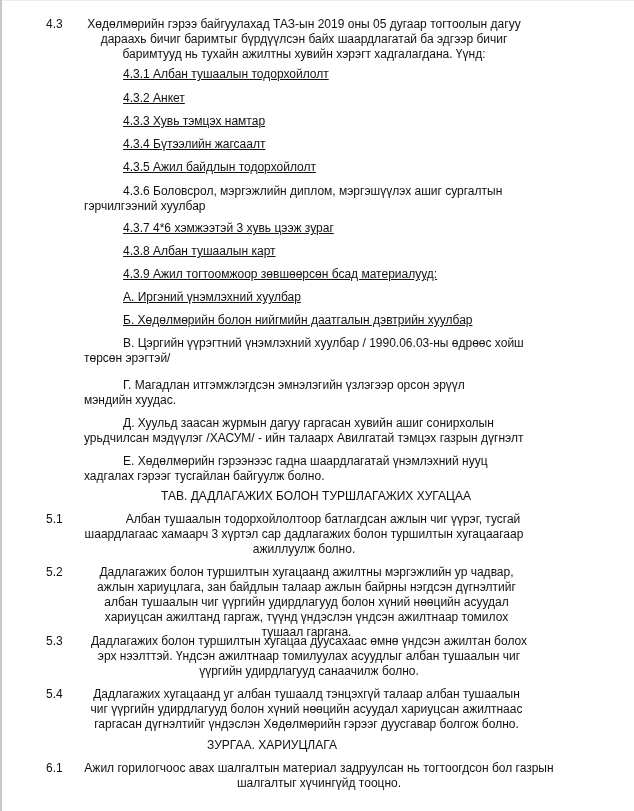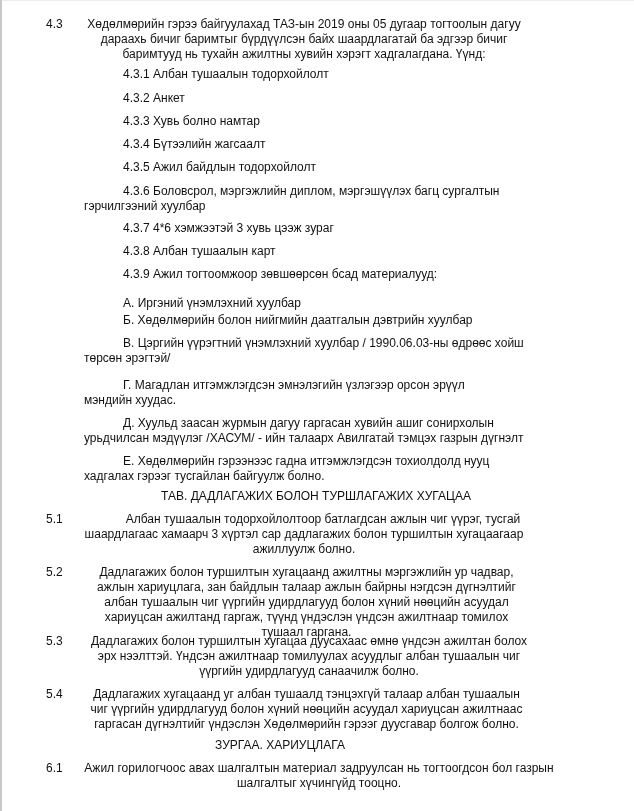--- a/index.html
+++ b/index.html
@@ -7,65 +7,65 @@
     width: 634px; height: 811px; overflow: hidden; position: relative;
     font-family: "Liberation Sans", sans-serif; font-size: 12px; color: #111111;
   }
   .page-edge-left { position: absolute; left: 0; top: 0; width: 2px; height: 811px; background: #c8c8c8; }
   .page-edge-top { position: absolute; left: 0; top: 0; width: 634px; height: 1px; background: #ececec; }
   .doc { position: absolute; left: 0; top: 0; width: 634px; }
   .clause { position: absolute; left: 0; width: 634px; line-height: 15px; }
   .clause .num { position: absolute; left: 46px; top: 0; text-align: right; }
   .clause .body { position: absolute; left: 84px; width: 480px; top: 0; text-align: center; }
   .clause .body .first-indent { display: inline-block; width: 38px; }
-  .sub { position: absolute; left: 123px; line-height: 15px; white-space: nowrap; }
+  .sub { position: absolute; left: 123px; line-height: 15px; white-space: nowrap; text-decoration: underline; }
   .wrap { position: absolute; left: 84px; width: 480px; line-height: 15px; }
   .wrap .indent { display: inline-block; width: 39px; }
   .heading { position: absolute; left: 0; width: 634px; text-align: center; line-height: 15px; }
 </style>
 </head>
 <body>
 
 <div class="page-edge-top"></div>
 <div class="page-edge-left"></div>
 
 <div class="doc">
 
   <div class="clause" style="top:17px">
     <span class="num">4.3</span>
     <div class="body" style="width:440px">Хөдөлмөрийн гэрээ байгуулахад ТАЗ-ын 2019 оны 05 дугаар тогтоолын дагуу дараахь бичиг баримтыг бүрдүүлсэн байх шаардлагатай ба эдгээр бичиг баримтууд нь тухайн ажилтны хувийн хэрэгт хадгалагдана. Үүнд:</div>
   </div>
 
   <div class="sub" style="top:67px">4.3.1 Албан тушаалын тодорхойлолт</div>
   <div class="sub" style="top:91px">4.3.2 Анкет</div>
-  <div class="sub" style="top:114px">4.3.3 Хувь болно намтар</div>
+  <div class="sub" style="top:114px">4.3.3 Хувь тэмцэх намтар</div>
   <div class="sub" style="top:137px">4.3.4 Бүтээлийн жагсаалт</div>
   <div class="sub" style="top:160px">4.3.5 Ажил байдлын тодорхойлолт</div>
 
   <div class="wrap" style="top:184px; width:420px">
-    <span class="indent"></span><span>4.3.6 Боловсрол, мэргэжлийн диплом, мэргэшүүлэх багц сургалтын гэрчилгээний хуулбар</span>
+    <span class="indent"></span><span>4.3.6 Боловсрол, мэргэжлийн диплом, мэргэшүүлэх ашиг сургалтын гэрчилгээний хуулбар</span>
   </div>
 
   <div class="sub" style="top:221px">4.3.7 4*6 хэмжээтэй 3 хувь цээж зураг</div>
   <div class="sub" style="top:244px">4.3.8 Албан тушаалын карт</div>
   <div class="sub" style="top:267px">4.3.9 Ажил тогтоомжоор зөвшөөрсөн бсад материалууд:</div>
-  <div class="sub" style="top:296px">А. Иргэний үнэмлэхний хуулбар</div>
+  <div class="sub" style="top:290px">А. Иргэний үнэмлэхний хуулбар</div>
   <div class="sub" style="top:313px">Б. Хөдөлмөрийн болон нийгмийн даатгалын дэвтрийн хуулбар</div>
 
   <div class="wrap" style="top:336px; width:440px">
     <span class="indent"></span><span>В. Цэргийн үүрэгтний үнэмлэхний хуулбар / 1990.06.03-ны өдрөөс хойш төрсөн эрэгтэй/</span>
   </div>
   <div class="wrap" style="top:378px; width:430px">
     <span class="indent"></span><span>Г. Магадлан итгэмжлэгдсэн эмнэлэгийн үзлэгээр орсон эрүүл мэндийн хуудас.</span>
   </div>
   <div class="wrap" style="top:416px; width:440px">
     <span class="indent"></span><span>Д. Хуульд заасан журмын дагуу гаргасан хувийн ашиг сонирхолын урьдчилсан мэдүүлэг /ХАСУМ/ - ийн талаарх Авилгатай тэмцэх газрын дүгнэлт</span>
   </div>
   <div class="wrap" style="top:454px; width:445px">
-    <span class="indent"></span><span>Е. Хөдөлмөрийн гэрээнээс гадна итгэмжлэгдсэн тохиолдолд нууц хадгалах гэрээг тусгайлан байгуулж болно.</span>
+    <span class="indent"></span><span>Е. Хөдөлмөрийн гэрээнээс гадна шаардлагатай үнэмлэхний нууц хадгалах гэрээг тусгайлан байгуулж болно.</span>
   </div>
 
   <div class="heading" style="top:489px; left:0; width:632px">ТАВ. ДАДЛАГАЖИХ БОЛОН ТУРШЛАГАЖИХ ХУГАЦАА</div>
 
   <div class="clause" style="top:512px">
     <span class="num">5.1</span>
     <div class="body" style="width:440px"><span class="first-indent"></span><span>Албан тушаалын тодорхойлолтоор батлагдсан ажлын чиг үүрэг, тусгай шаардлагаас хамаарч 3 хүртэл сар дадлагажих болон туршилтын хугацаагаар ажиллуулж болно.</span></div>
   </div>
 
   <div class="clause" style="top:565px">
@@ -76,20 +76,20 @@
   <div class="clause" style="top:634px">
     <span class="num">5.3</span>
     <div class="body" style="width:450px">Дадлагажих болон туршилтын хугацаа дуусахаас өмнө үндсэн ажилтан болох эрх нээлттэй. Үндсэн ажилтнаар томилуулах асуудлыг албан тушаалын чиг үүргийн удирдлагууд санаачилж болно.</div>
   </div>
 
   <div class="clause" style="top:687px">
     <span class="num">5.4</span>
     <div class="body" style="width:445px">Дадлагажих хугацаанд уг албан тушаалд тэнцэхгүй талаар албан тушаалын чиг үүргийн удирдлагууд болон хүний нөөцийн асуудал хариуцсан ажилтнаас гаргасан дүгнэлтийг үндэслэн Хөдөлмөрийн гэрээг дуусгавар болгож болно.</div>
   </div>
 
-  <div class="heading" style="top:738px; left:12px; width:536px">ЗУРГАА. ХАРИУЦЛАГА</div>
+  <div class="heading" style="top:738px; left:4px; width:536px">ЗУРГАА. ХАРИУЦЛАГА</div>
 
   <div class="clause" style="top:761px">
     <span class="num">6.1</span>
     <div class="body" style="width:470px">Ажил горилогчоос авах шалгалтын материал задруулсан нь тогтоогдсон бол газрын шалгалтыг хүчингүйд тооцно.</div>
   </div>
 
 </div>
 
 </body></html>

